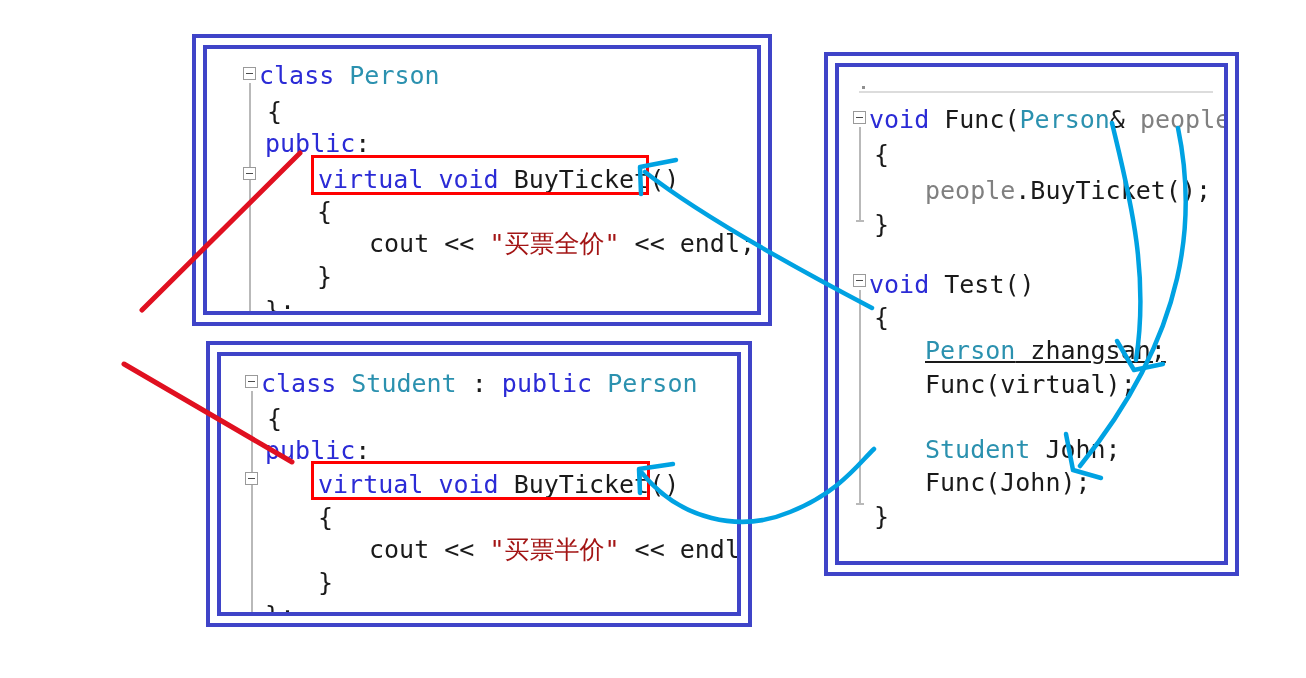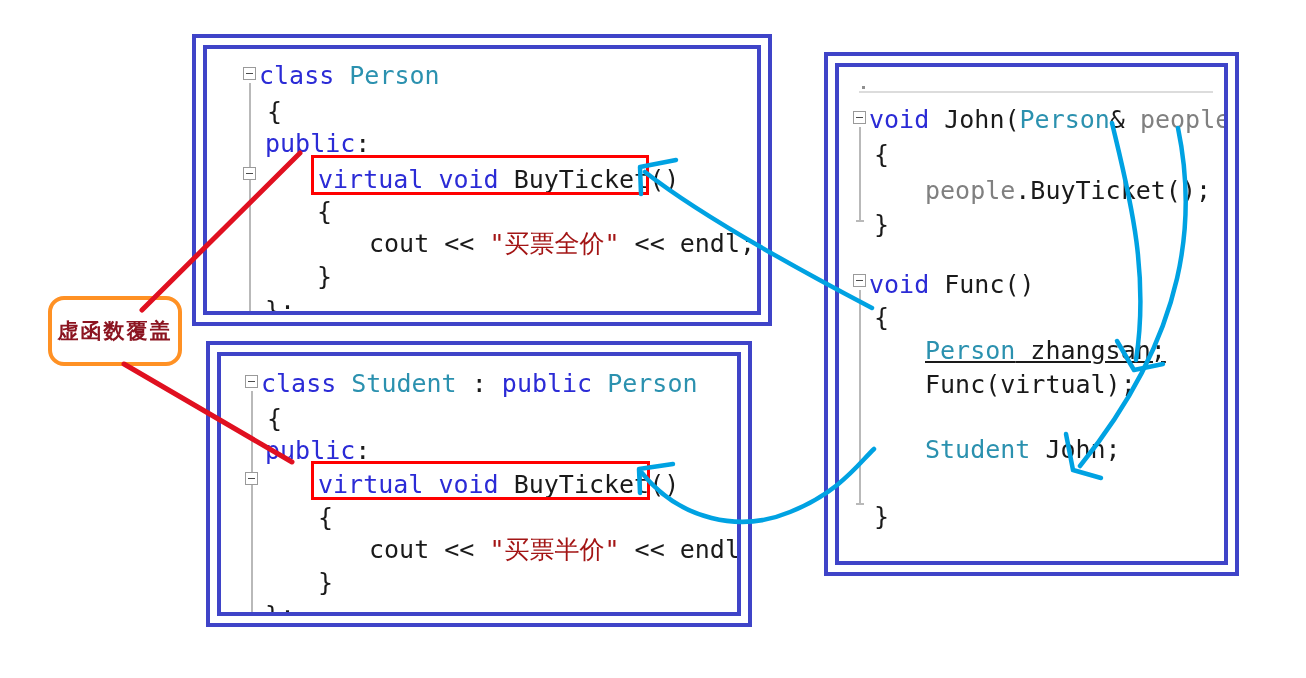--- a/index.html
+++ b/index.html
@@ -206,48 +206,46 @@
 
         <div class="sep-rule" style="left:20px; top:24px; width:354px;"></div>
         <div class="sep-dot" style="left:23px; top:19px;"></div>
 
         <div class="collapse-box" style="left:14px; top:44px;"></div>
         <div class="gutter-line" style="left:20px; top:60px; height:95px;"></div>
 
         <div class="collapse-box" style="left:14px; top:207px;"></div>
         <div class="gutter-line" style="left:20px; top:223px; height:215px;"></div>
 
-        <div class="line" style="left:30px; top:40px;"><span class="kw">void </span><span class="plain">John(</span><span class="type">Person</span><span class="plain">&amp; </span><span class="ident">people</span></div>
+        <div class="line" style="left:30px; top:40px;"><span class="kw">void </span><span class="plain">Func(</span><span class="type">Person</span><span class="plain">&amp; </span><span class="ident">people</span></div>
 
         <div class="line" style="left:35px; top:75px;"><span class="plain">{</span></div>
 
         <div class="line" style="left:86px; top:111px;"><span class="ident">people</span><span class="plain">.BuyTicket();</span></div>
 
         <div class="line" style="left:35px; top:145px;"><span class="plain">}</span></div>
 
-        <div class="line" style="left:30px; top:205px;"><span class="kw">void </span><span class="plain">Func()</span></div>
+        <div class="line" style="left:30px; top:205px;"><span class="kw">void </span><span class="plain">Test()</span></div>
 
         <div class="line" style="left:35px; top:238px;"><span class="plain">{</span></div>
 
         <div class="line" style="left:86px; top:271px;text-decoration:underline;"><span class="type">Person</span><span class="plain"> zhangsan;</span></div>
 
         <div class="line" style="left:86px; top:305px;"><span class="plain">Func(virtual);</span></div>
 
         <div class="line" style="left:86px; top:370px;"><span class="type">Student</span><span class="plain"> John;</span></div>
 
+        <div class="line" style="left:86px; top:403px;"><span class="plain">Func(John);</span></div>
 
         <div class="line" style="left:35px; top:437px;"><span class="plain">}</span></div>
 
       </div>
     </div>
   </div>
 
-  <div class="callout" style="left:48px; top:296px; width:134px; height:70px;">
-    <span class="callout-text">虚函数覆盖</span>
-  </div>
 
   <svg class="overlay" width="1306" height="678" viewBox="0 0 1306 678">
 
     <path d="M 142 310 L 300 153" stroke="#e01020" stroke-width="5" fill="none" stroke-linecap="round"></path>
 
     <path d="M 124 364 L 292 462" stroke="#e01020" stroke-width="5" fill="none" stroke-linecap="round"></path>
 
     <path d="M 645 172 C 700 215, 790 265, 872 308" stroke="#00a2e2" stroke-width="4.5" fill="none" stroke-linecap="round"></path>
     <path d="M 676 160 L 640 167 M 640 167 L 641 194" stroke="#00a2e2" stroke-width="4.5" fill="none" stroke-linecap="round"></path>
 

